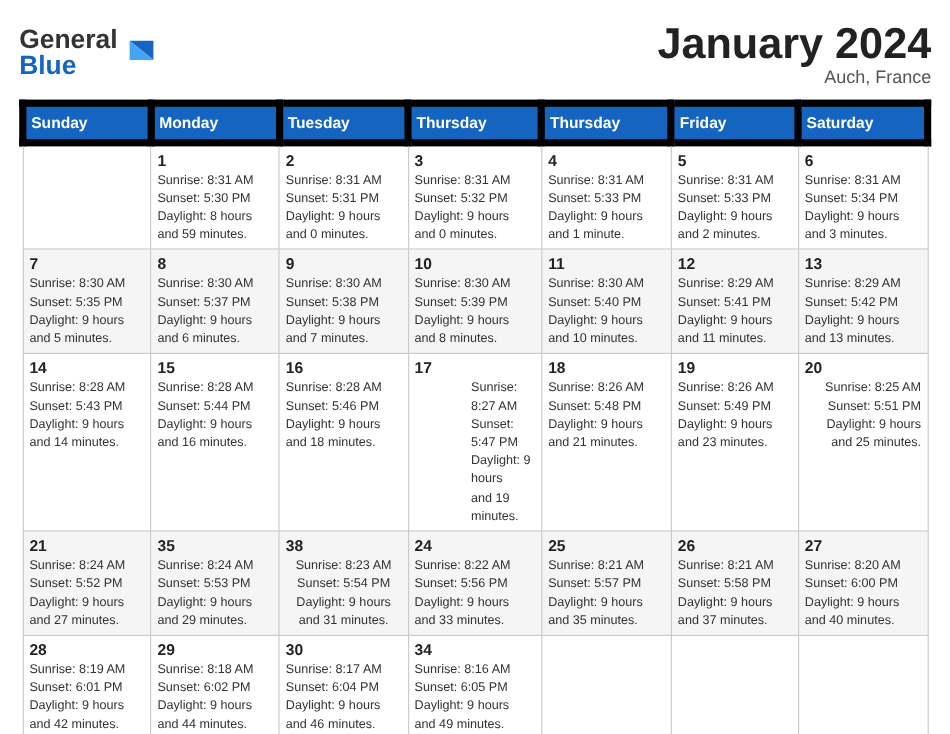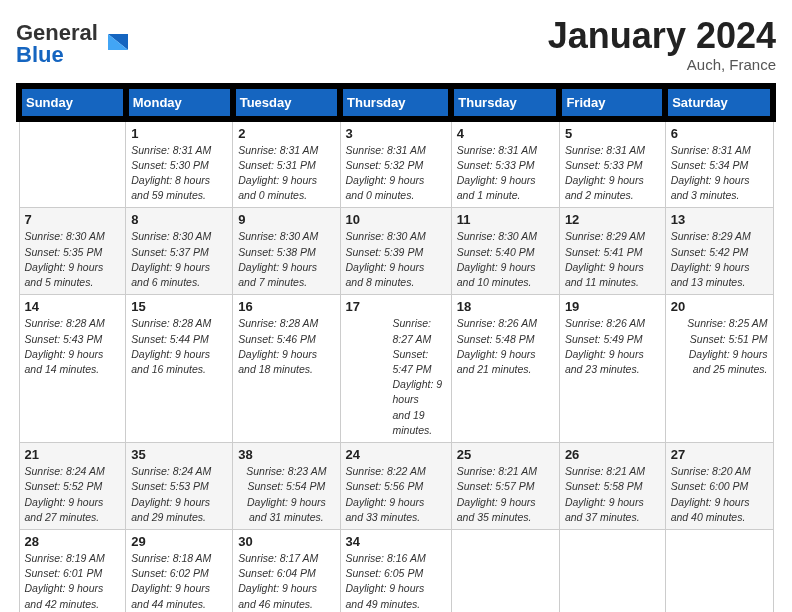--- a/index.html
+++ b/index.html
@@ -77,21 +77,20 @@
       font-size: 13px;
       font-weight: bold;
       color: #222;
       display: block;
       margin-bottom: 2px;
     }
     .day-info {
       font-size: 10.5px;
       color: #333;
       line-height: 1.45;
-      font-style: italic;
     }
     .empty-cell {
       background: #fff !important;
     }
   </style>
 </head>
 <body>
 
 <div class="page">
   <div class="header">

